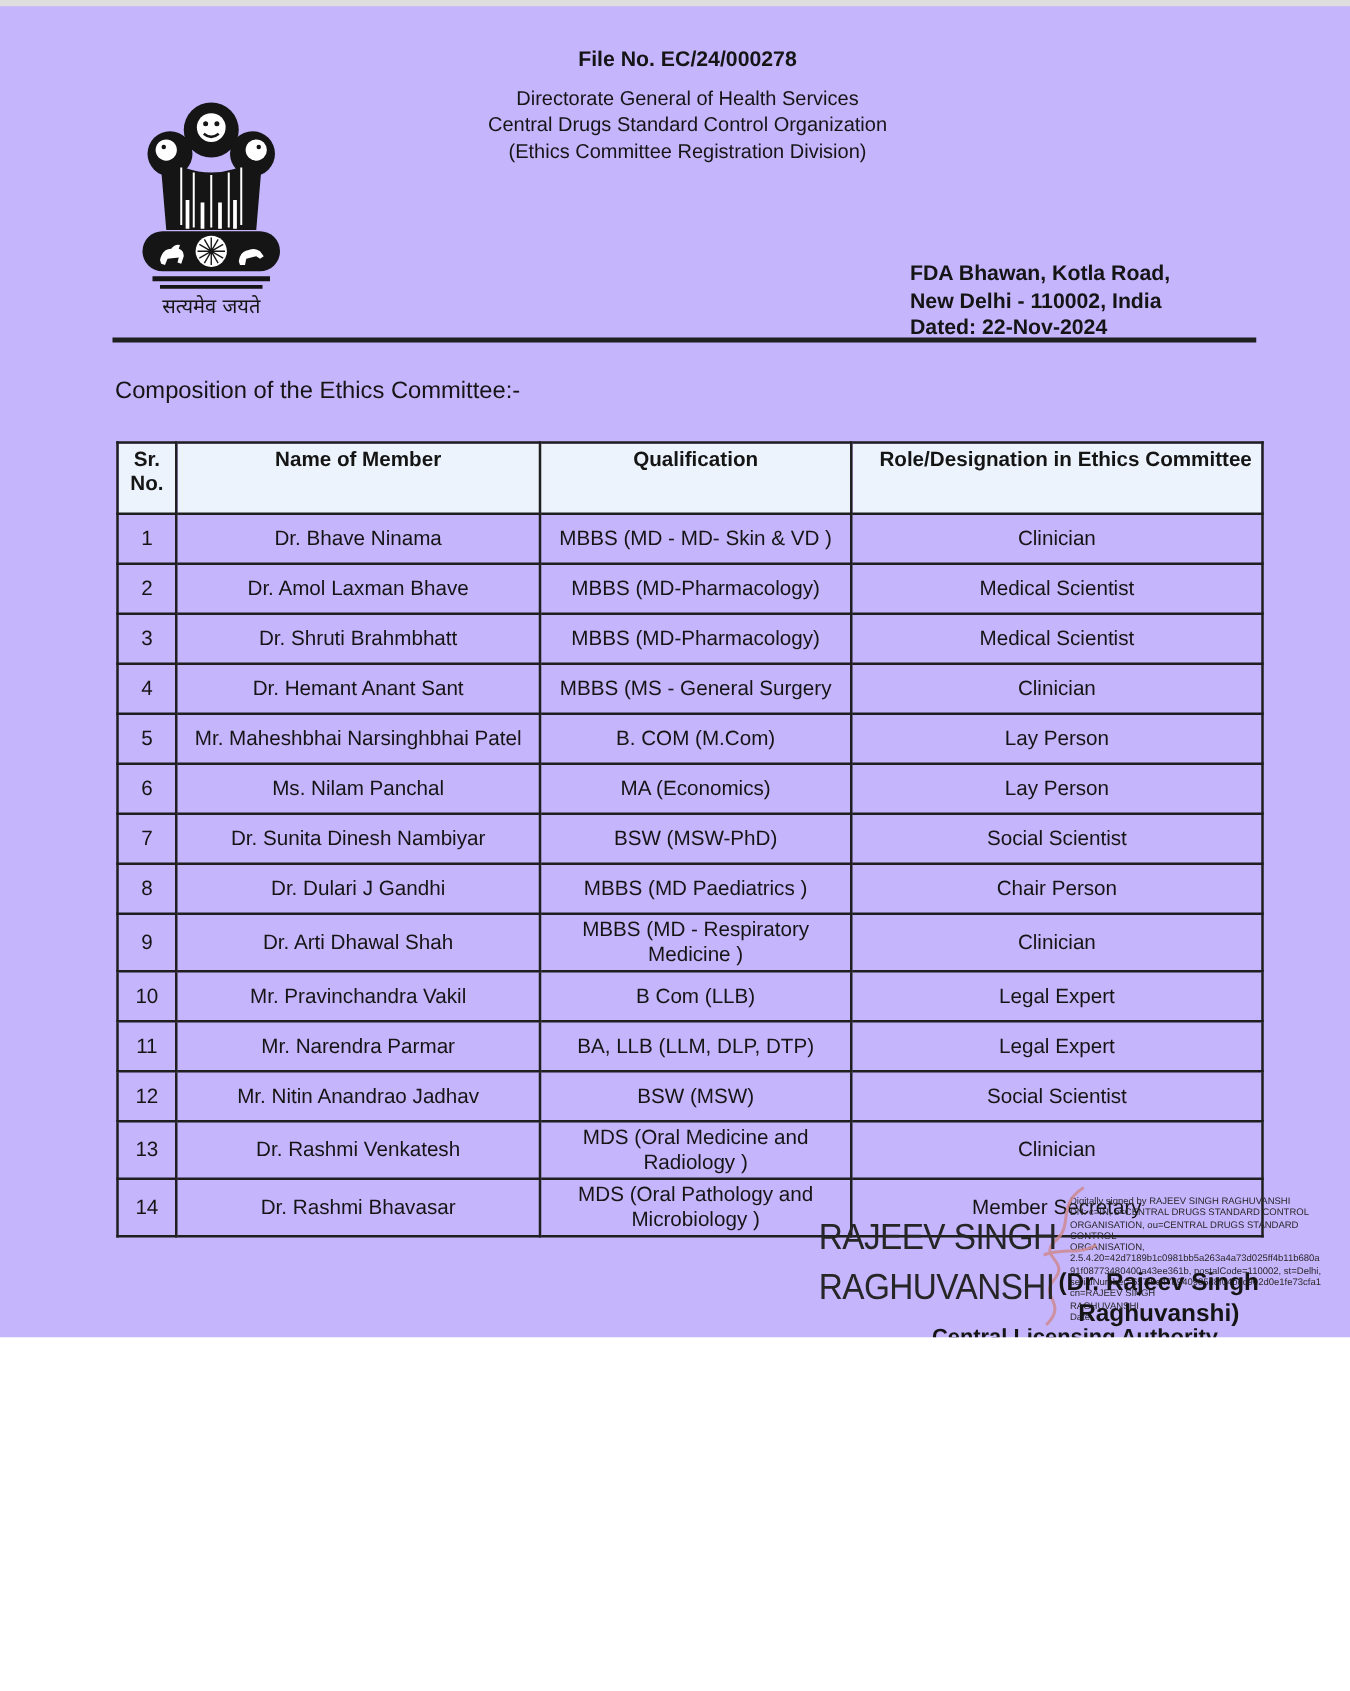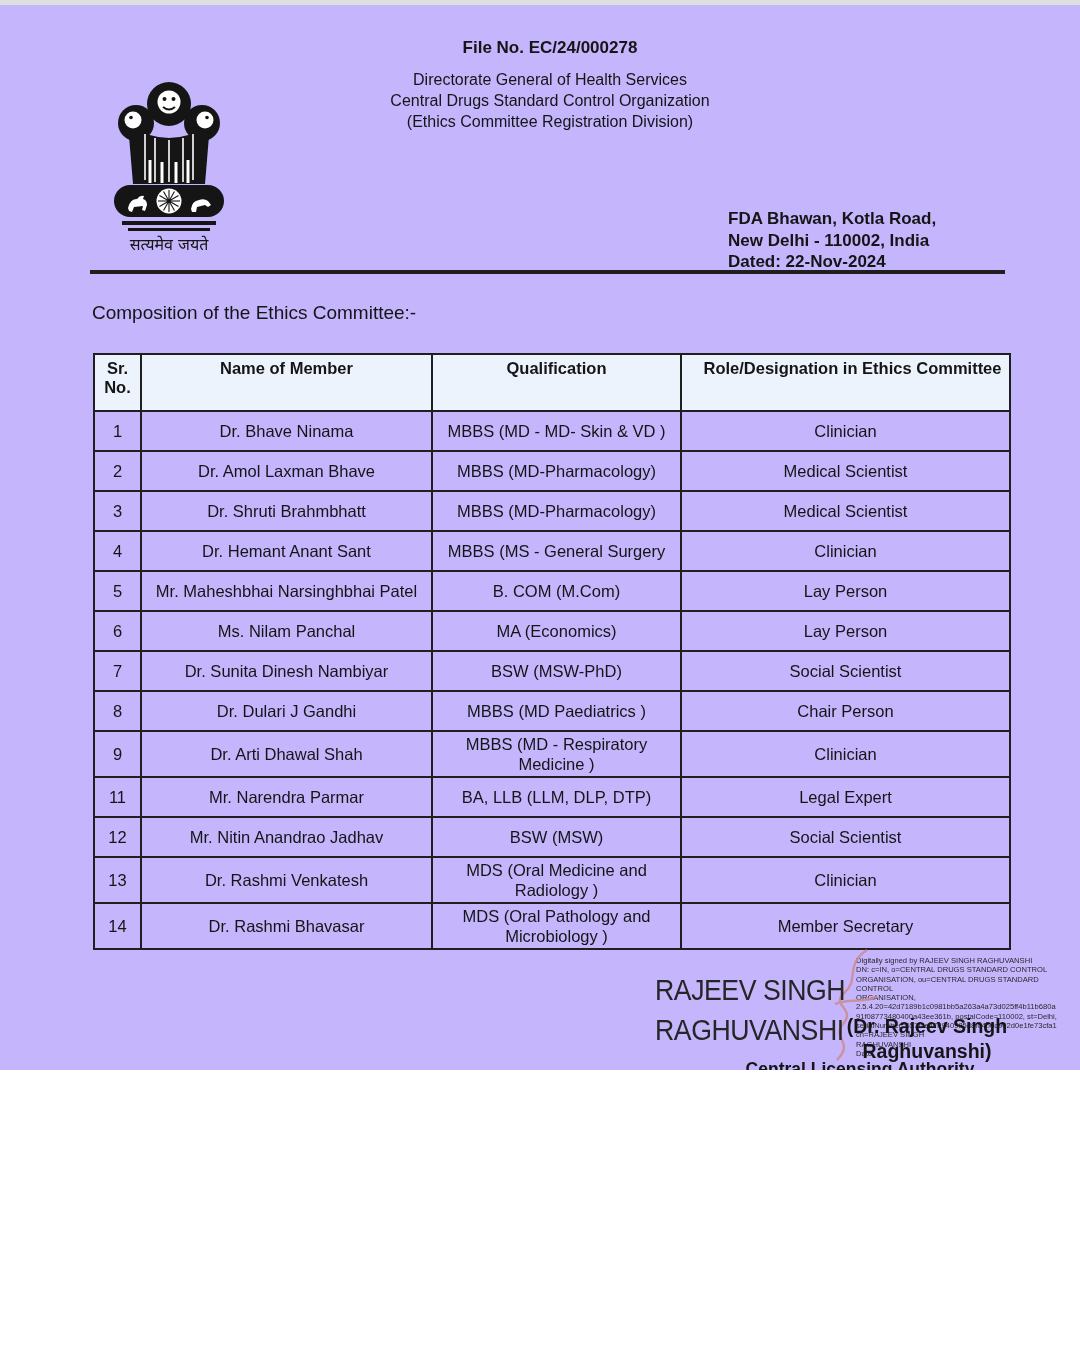--- a/index.html
+++ b/index.html
@@ -194,20 +194,26 @@
       <td>Chair Person</td>
     </tr>
 
     <tr>
       <td>9</td>
       <td>Dr. Arti Dhawal Shah</td>
       <td>MBBS (MD - Respiratory Medicine )</td>
       <td>Clinician</td>
     </tr>
 
+    <tr>
+      <td>10</td>
+      <td>Mr. Pravinchandra Vakil</td>
+      <td>B Com (LLB)</td>
+      <td>Legal Expert</td>
+    </tr>
 
     <tr>
       <td>11</td>
       <td>Mr. Narendra Parmar</td>
       <td>BA, LLB (LLM, DLP, DTP)</td>
       <td>Legal Expert</td>
     </tr>
 
     <tr>
       <td>12</td>

